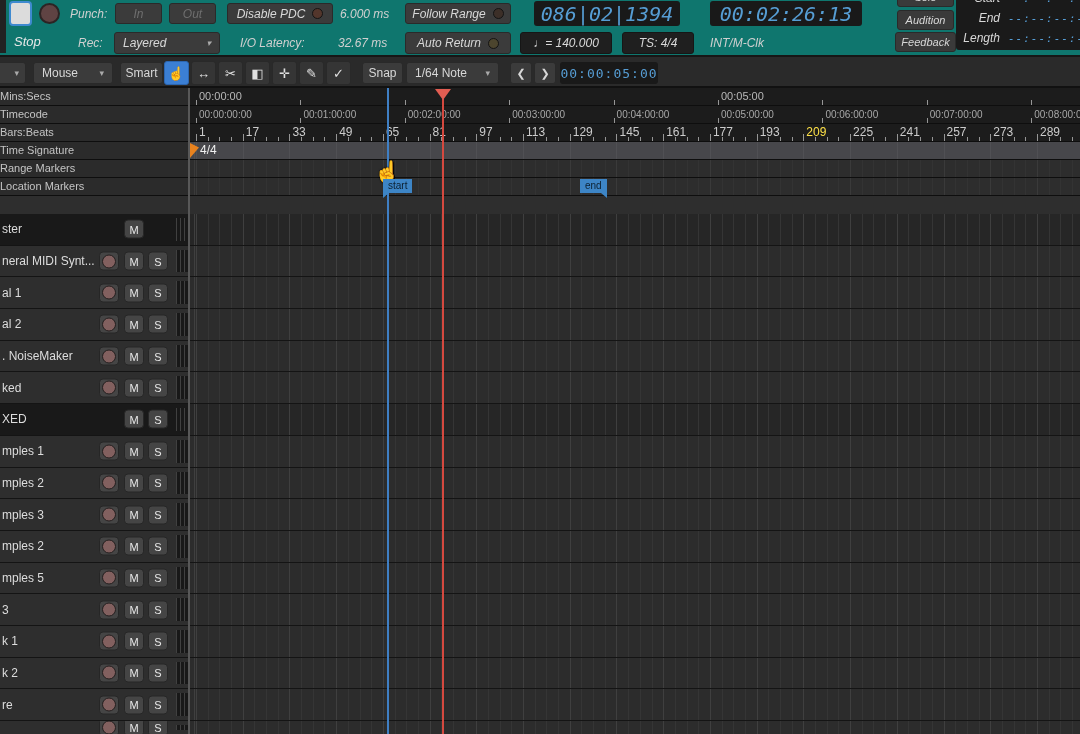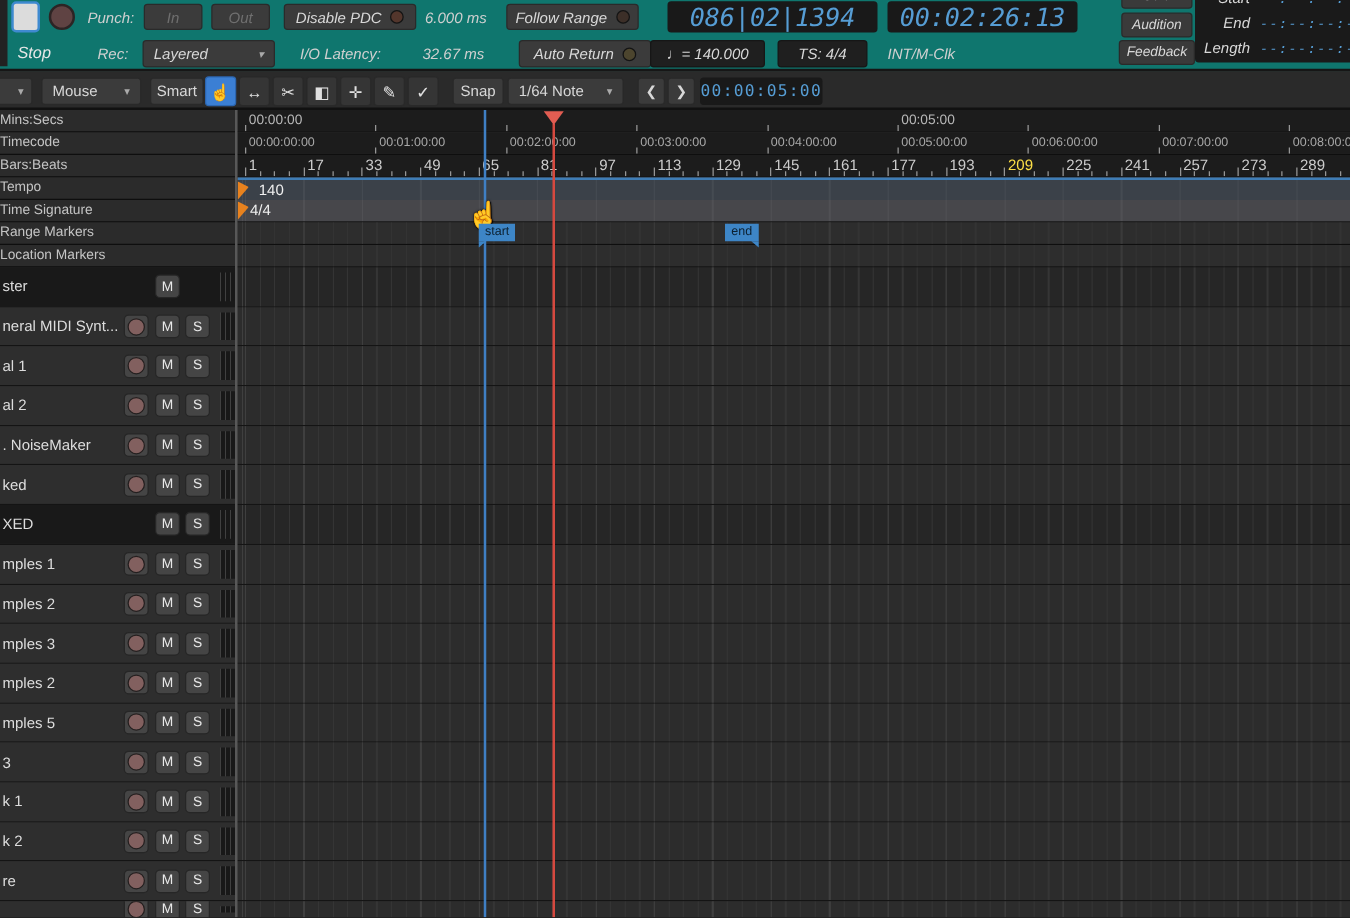--- a/index.html
+++ b/index.html
@@ -97,32 +97,32 @@
     <div class="btn" style="left:227px;top:3px;width:106px;height:21px;">
       <span>Disable PDC</span>
       <span class="led" style="background:#53362c;"></span>
     </div>
     <span class="lbl" style="left:340px;top:7px;">6.000 ms</span>
     <div class="btn" style="left:405px;top:3px;width:106px;height:21px;">
       <span>Follow Range</span>
       <span class="led"></span>
     </div>
 
-    <div class="clock" style="left:534px;top:1px;width:168px;height:25px;font-size:20px;">086|02|1394</div>
+    <div class="clock" style="left:534px;top:1px;width:146px;height:25px;font-size:20px;">086|02|1394</div>
     <div class="clock" style="left:710px;top:1px;width:152px;height:25px;font-size:20px;">00:02:26:13</div>
 
     <span class="lbl" style="left:14px;top:34px;font-size:13px;color:#e8e8e8;">Stop</span>
     <span class="lbl" style="left:78px;top:36px;">Rec:</span>
     <div class="btn" style="left:114px;top:32px;width:106px;height:22px;justify-content:space-between;padding:0 8px;">
       <span>Layered</span>
       <span class="dd-arrow">▾</span>
     </div>
     <span class="lbl" style="left:240px;top:36px;">I/O Latency:</span>
     <span class="lbl" style="left:338px;top:36px;">32.67 ms</span>
-    <div class="btn" style="left:415px;top:32px;width:106px;height:22px;">
+    <div class="btn" style="left:405px;top:32px;width:106px;height:22px;">
       <span>Auto Return</span>
       <span class="led" style="background:#4c452e;"></span>
     </div>
     <div class="btn dark" style="left:520px;top:32px;width:92px;height:22px;">♩= 140.000</div>
     <div class="btn dark" style="left:622px;top:32px;width:72px;height:22px;">TS: 4/4</div>
     <span class="lbl" style="left:710px;top:36px;">INT/M-Clk</span>
 
     <div class="vpanel-btn" style="left:897px;top:-13px;width:57px;height:20px;">Solo</div>
     <div class="vpanel-btn" style="left:897px;top:10px;width:57px;height:20px;">Audition</div>
     <div class="vpanel-btn" style="left:895px;top:32px;width:61px;height:20px;">Feedback</div>
@@ -313,27 +313,20 @@
           <div class="tick" style="left: 788.56px; height: 4px;"></div>
           <div class="tick" style="left: 811.92px; height: 4px;"></div>
           <div class="tick" style="left: 823.6px; height: 4px;"></div>
           <div class="tick" style="left: 835.28px; height: 4px;"></div>
           <div class="tick" style="left: 858.64px; height: 4px;"></div>
           <div class="tick" style="left: 870.32px; height: 4px;"></div>
           <div class="tick" style="left: 882px; height: 4px;"></div>
         </div>
     </div>
     <div class="ruler-row">
-      <span class="rlabel">Tempo</span>
-      <div class="rlane tempo">
-        <span class="oflag"></span>
-        <span class="rtext" style="left:17px;">140</span>
-      </div>
-    </div>
-    <div class="ruler-row">
       <span class="rlabel">Time Signature</span>
       <div class="rlane tsig">
         <span class="oflag"></span>
         <span class="rtext" style="left:10px;">4/4</span>
       </div>
     </div>
     <div class="ruler-row">
       <span class="rlabel">Range Markers</span>
       <div class="rlane mrk"></div>
     </div>

